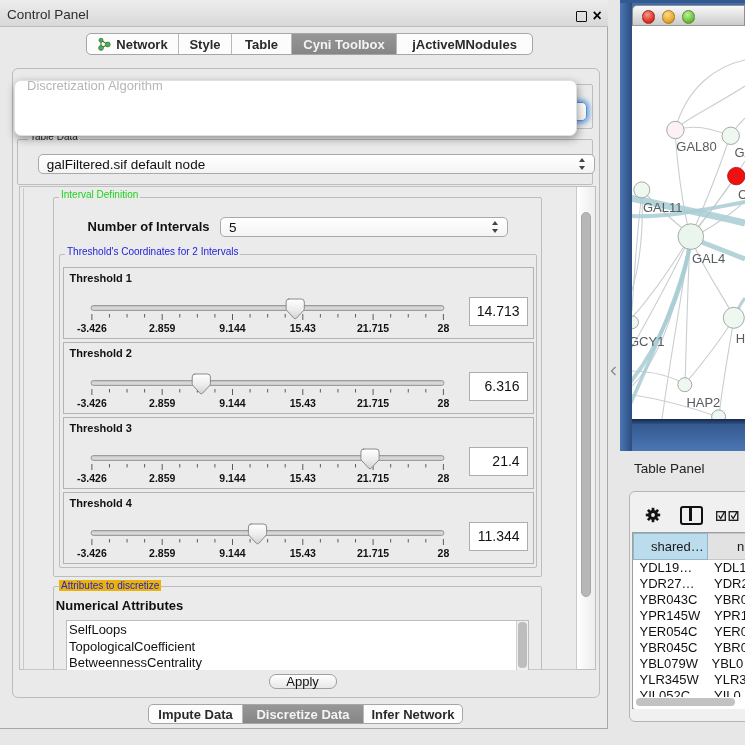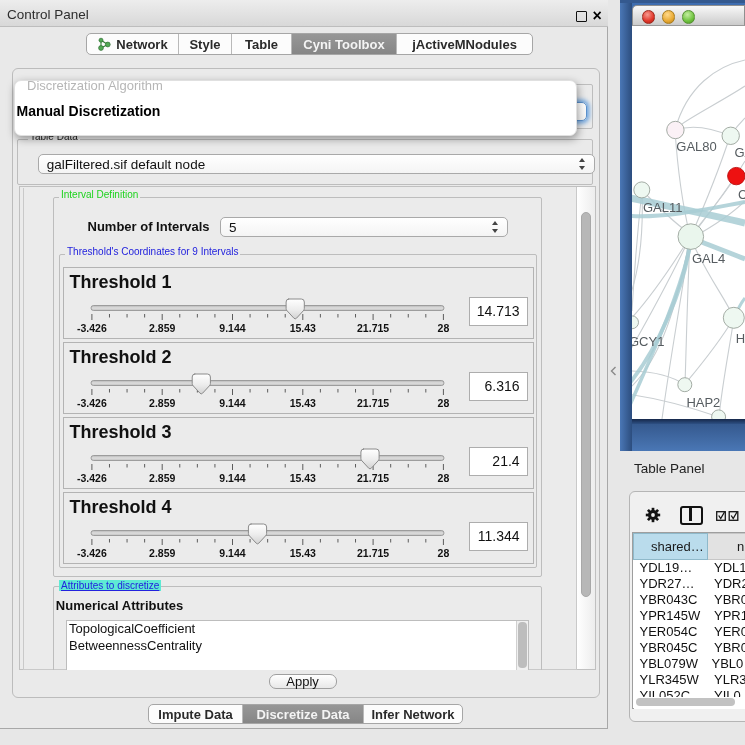--- a/index.html
+++ b/index.html
@@ -26,21 +26,21 @@
 .combo .txt{position:absolute;left:8px;top:50%;transform:translateY(-50%);white-space:nowrap;}
 .arrows{position:absolute;right:8px;top:50%;transform:translateY(-50%);width:7px;height:12px;}
 .arrows .up{position:absolute;left:0;top:0;width:0;height:0;border-left:3.5px solid transparent;border-right:3.5px solid transparent;border-bottom:4.5px solid #444;}
 .arrows .dn{position:absolute;left:0;bottom:0;width:0;height:0;border-left:3.5px solid transparent;border-right:3.5px solid transparent;border-top:4.5px solid #444;}
 
 #scrollpane{position:absolute;left:6px;top:117px;width:577px;height:484px;border:1px solid #c0c0c0;background:#ebebeb;box-sizing:border-box;}
 #vsb{position:absolute;right:0;top:0;width:19px;height:482px;background:linear-gradient(90deg,#ffffff,#ededed);border-left:1px solid #c6c6c6;box-sizing:border-box;}
 #vsb .thumb{position:absolute;left:4px;top:25px;width:9.5px;height:385px;background:#b7b7b7;border-radius:5px;border:1px solid #a8a8a8;box-sizing:border-box;}
 
 .tbox{position:absolute;left:41.6px;top:0;width:471px;height:72px;border:1px solid #b3b3b3;background:#ebebeb;box-sizing:border-box;}
-.tbox .ttl{position:absolute;left:6px;top:3.5px;font-size:18px;font-weight:bold;color:#111;}
+.tbox .ttl{position:absolute;left:6px;top:3.5px;font-size:11px;font-weight:bold;color:#111;}
 .vbox{position:absolute;left:405px;top:29px;width:59px;height:29px;background:#fff;border:1px solid #adadad;box-sizing:border-box;font-size:14px;color:#111;text-align:right;line-height:27px;padding-right:7px;}
 
 #numlist{position:absolute;background:#fff;border:1px solid #bdbdbd;box-sizing:border-box;font-size:13px;color:#111;}
 
 #applybtn{position:absolute;left:255.6px;top:604.5px;width:68px;height:15px;box-sizing:border-box;line-height:13px;background:linear-gradient(#ffffff,#f3f3f3 50%,#e8e8e8);border:1px solid #9f9f9f;border-radius:7px;font-size:13px;color:#111;text-align:center;}
 
 #bluezone{position:absolute;left:620px;top:0;width:125px;height:451px;background:#3e6db0;}
 #netwin{position:absolute;left:632px;top:5px;width:113px;height:414px;}
 #nettitle{position:absolute;left:0;top:0;width:113px;height:21px;background:linear-gradient(#f8f8f8,#cbcbcb);border:1px solid #8f8f8f;border-bottom:1px solid #9a9a9a;border-radius:5px 0 0 0;box-sizing:border-box;}
 .light{position:absolute;top:5px;width:11.5px;height:11.5px;border-radius:50%;}
@@ -100,21 +100,21 @@
         <div style="position:absolute;left:66.5px;top:31px;font-size:13px;font-weight:bold;color:#111;">Number of Intervals</div>
         <div class="combo" style="left:199px;top:28.9px;width:288px;height:19.8px;">
             <span class="txt">5</span>
             <span class="arrows">
               <span class="up"></span>
               <span class="dn"></span>
             </span>
           </div>
 
         <div class="grp" style="left:38px;top:66px;width:477.5px;height:314px;"></div>
-        <div class="gtitle" style="left:44px;top:57.5px;color:#2222dd;background:#ebebeb;">Threshold's Coordinates for 9 Intervals</div>
+        <div class="gtitle" style="left:44px;top:57.5px;color:#2222dd;background:#ebebeb;">Threshold's Coordinates for 2 Intervals</div>
 
         <div class="tbox" style="top:79.4px;"><div class="ttl">Threshold 1</div><div class="vbox">14.713</div><svg class="sl" width="469" height="70" viewBox="0 0 469 70">
               <defs>
                 <linearGradient id="tg0" x1="0" y1="0" x2="0" y2="1">
                   <stop offset="0" stop-color="#ffffff"></stop>
                   <stop offset="0.55" stop-color="#ececec"></stop>
                   <stop offset="1" stop-color="#d2d2d2"></stop>
                 </linearGradient>
                 <linearGradient id="tr0" x1="0" y1="0" x2="0" y2="1">
                   <stop offset="0" stop-color="#b5b5b5"></stop>
@@ -276,36 +276,36 @@
               <text x="27.9" y="64" font-family="Liberation Sans, sans-serif" font-size="10.5" font-weight="bold" fill="#111" text-anchor="middle">-3.426</text>
               <text x="98.19999999999999" y="64" font-family="Liberation Sans, sans-serif" font-size="10.5" font-weight="bold" fill="#111" text-anchor="middle">2.859</text>
               <text x="168.5" y="64" font-family="Liberation Sans, sans-serif" font-size="10.5" font-weight="bold" fill="#111" text-anchor="middle">9.144</text>
               <text x="238.79999999999998" y="64" font-family="Liberation Sans, sans-serif" font-size="10.5" font-weight="bold" fill="#111" text-anchor="middle">15.43</text>
               <text x="309.09999999999997" y="64" font-family="Liberation Sans, sans-serif" font-size="10.5" font-weight="bold" fill="#111" text-anchor="middle">21.715</text>
               <text x="379.4" y="64" font-family="Liberation Sans, sans-serif" font-size="10.5" font-weight="bold" fill="#111" text-anchor="middle">28</text>
               <path d="M 186.6 31 h 13 a 3 3 0 0 1 3 3 v 6.5 a 3.2 3.2 0 0 1 -1 2.3 l -6.8 7.4 a 1.8 1.8 0 0 1 -2.6 0 l -6.8 -7.4 a 3.2 3.2 0 0 1 -1 -2.3 v -6.5 a 3 3 0 0 1 3 -3 z" fill="url(#tg3)" stroke="#8a8a8a" stroke-width="1"></path>
             </svg></div>
 
         <div class="grp" style="left:31.8px;top:397.7px;width:489px;height:122px;"></div>
-        <div class="gtitle" style="left:38px;top:391.7px;color:#2222dd;background:#5eead4;text-decoration:underline;">Attributes to discretize</div>
+        <div class="gtitle" style="left:38px;top:391.7px;color:#2222dd;background:#eab308;">Attributes to discretize</div>
         <div style="position:absolute;left:34.8px;top:409.5px;font-size:13px;font-weight:bold;color:#111;">Numerical Attributes</div>
         <div id="numlist" style="left:44.5px;top:432px;width:463px;height:62px;">
+          <div style="height:16.6px;line-height:16.6px;padding:1px 0 0 2.5px;">SelfLoops</div>
           <div style="height:16.6px;line-height:16.6px;padding-left:2.5px;">TopologicalCoefficient</div>
           <div style="height:16.6px;line-height:16.6px;padding-left:2.5px;">BetweennessCentrality</div>
           <div style="position:absolute;right:0;top:0;width:11px;height:60px;background:#f0f0f0;border-left:1px solid #d0d0d0;"></div>
           <div style="position:absolute;right:1px;top:1px;width:9px;height:46px;background:#bdbdbd;border-radius:4px;"></div>
         </div>
       </div>
     </div>
     <div id="applybtn">Apply</div>
   </div>
 
   <div id="popup" style="position:absolute;left:14px;top:80px;width:563px;height:55.5px;background:#fff;border-radius:7px;box-shadow:1px 3px 9px rgba(0,0,0,0.38);border:1px solid #e0e0e0;box-sizing:border-box;">
     <div style="position:absolute;left:12px;top:-3px;font-size:13px;color:#b6b6b6;">Discretization Algorithm</div>
-    <div style="position:absolute;left:1.5px;top:21.5px;font-size:14px;font-weight:bold;color:#000;">Manual Discretization</div>
   </div>
 
   <div class="seg" style="left:148px;top:704px;width:315px;height:20px;">
     <div class="s" style="width:94px;">Impute Data</div>
     <div class="s on" style="width:121px;">Discretize Data</div>
     <div class="s" style="width:98px;">Infer Network</div>
   </div>
 </div>
 
 <div class="abs" style="left:610px;top:362px;width:7px;height:10px;"><svg width="7" height="10" viewBox="0 0 7 10">

